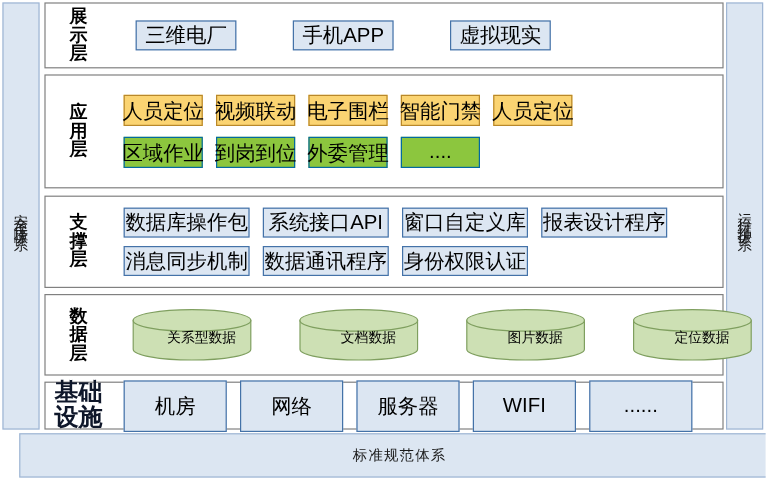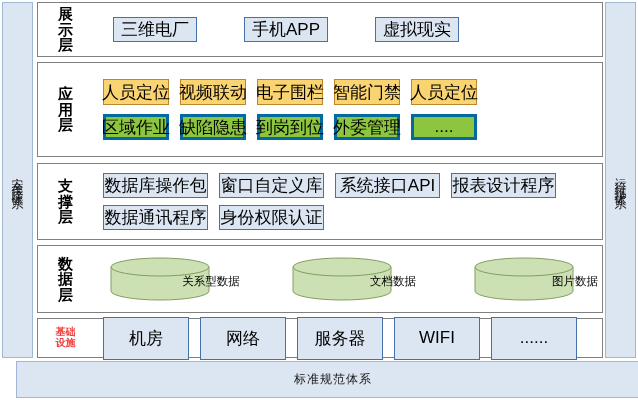--- a/index.html
+++ b/index.html
@@ -72,23 +72,23 @@
   .lbl-vert{
     font-size:15px;
     font-weight:bold;
     color:#000;
     line-height:1.04;
     text-align:center;
     letter-spacing:0px;
   }
   .lbl-vert span{display:block;}
   .lbl-grid{
-    font-size:10px;
+    font-size:20px;
     font-weight:bold;
-    color:#ef4444;
+    color:#0f172a;
     line-height:1.06;
     text-align:center;
   }
   .lbl-grid span{display:block;white-space:nowrap;}
 
   .layer-body{
     flex:1 1 auto;
     align-self:stretch;
     display:flex;
     flex-direction:column;
@@ -114,21 +114,21 @@
   .box-blue{
     background:#dce6f2;
     border:1px solid #4472a8;
   }
   .box-amber{
     background:#fbd472;
     border:1px solid #b9882a;
   }
   .box-green{
     background:#8cc63e;
-    border:3px solid #0369a1;
+    border:1px solid #0369a1;
   }
 
   
   .cyl{
     position:relative;
     height:44px;
     display:flex;
     align-items:center;
     justify-content:center;
   }
@@ -151,21 +151,21 @@
   #layer-application .row+.row{margin-top:9px;}
   #layer-application .box{width:66px;height:26px;}
 
   #layer-support{top:163px;height:77px;}
   #layer-support .row{gap:11px;padding-left:10px;align-items:flex-end;}
   #layer-support .row+.row{margin-top:7px;}
   #layer-support .box{width:105px;height:25px;}
 
   #layer-data{top:245px;height:68px;}
   #layer-data .row{gap:23px;padding-left:17px;}
-  #layer-data .cyl{width:116px;padding-left:43px;}
+  #layer-data .cyl{width:116px;}
 
   #layer-infra{top:318px;height:40px;}
   #layer-infra .row{gap:11px;padding-left:10px;}
   #layer-infra .box{width:86px;height:43px;}
 </style>
 </head>
 <body>
 
 <div id="root">
 
@@ -205,44 +205,44 @@
     <div class="layer-body">
       <div class="row">
         <div class="box box-amber">人员定位</div>
         <div class="box box-amber">视频联动</div>
         <div class="box box-amber">电子围栏</div>
         <div class="box box-amber">智能门禁</div>
         <div class="box box-amber">人员定位</div>
       </div>
       <div class="row">
         <div class="box box-green">区域作业</div>
-        <div class="box box-green">缺陷隐患</div>
         <div class="box box-green">到岗到位</div>
         <div class="box box-green">外委管理</div>
         <div class="box box-green">....</div>
       </div>
     </div>
   </div>
 
   <div class="layer" id="layer-support">
     <div class="layer-label">
       <div class="lbl-vert">
         <span>支</span>
         <span>撑</span>
         <span>层</span>
       </div>
     </div>
     <div class="layer-body">
       <div class="row">
         <div class="box box-blue">数据库操作包</div>
+        <div class="box box-blue">系统接口API</div>
         <div class="box box-blue">窗口自定义库</div>
-        <div class="box box-blue">系统接口API</div>
         <div class="box box-blue">报表设计程序</div>
       </div>
       <div class="row">
+        <div class="box box-blue">消息同步机制</div>
         <div class="box box-blue">数据通讯程序</div>
         <div class="box box-blue">身份权限认证</div>
       </div>
     </div>
   </div>
 
   <div class="layer" id="layer-data">
     <div class="layer-label">
       <div class="lbl-vert">
         <span>数</span>

